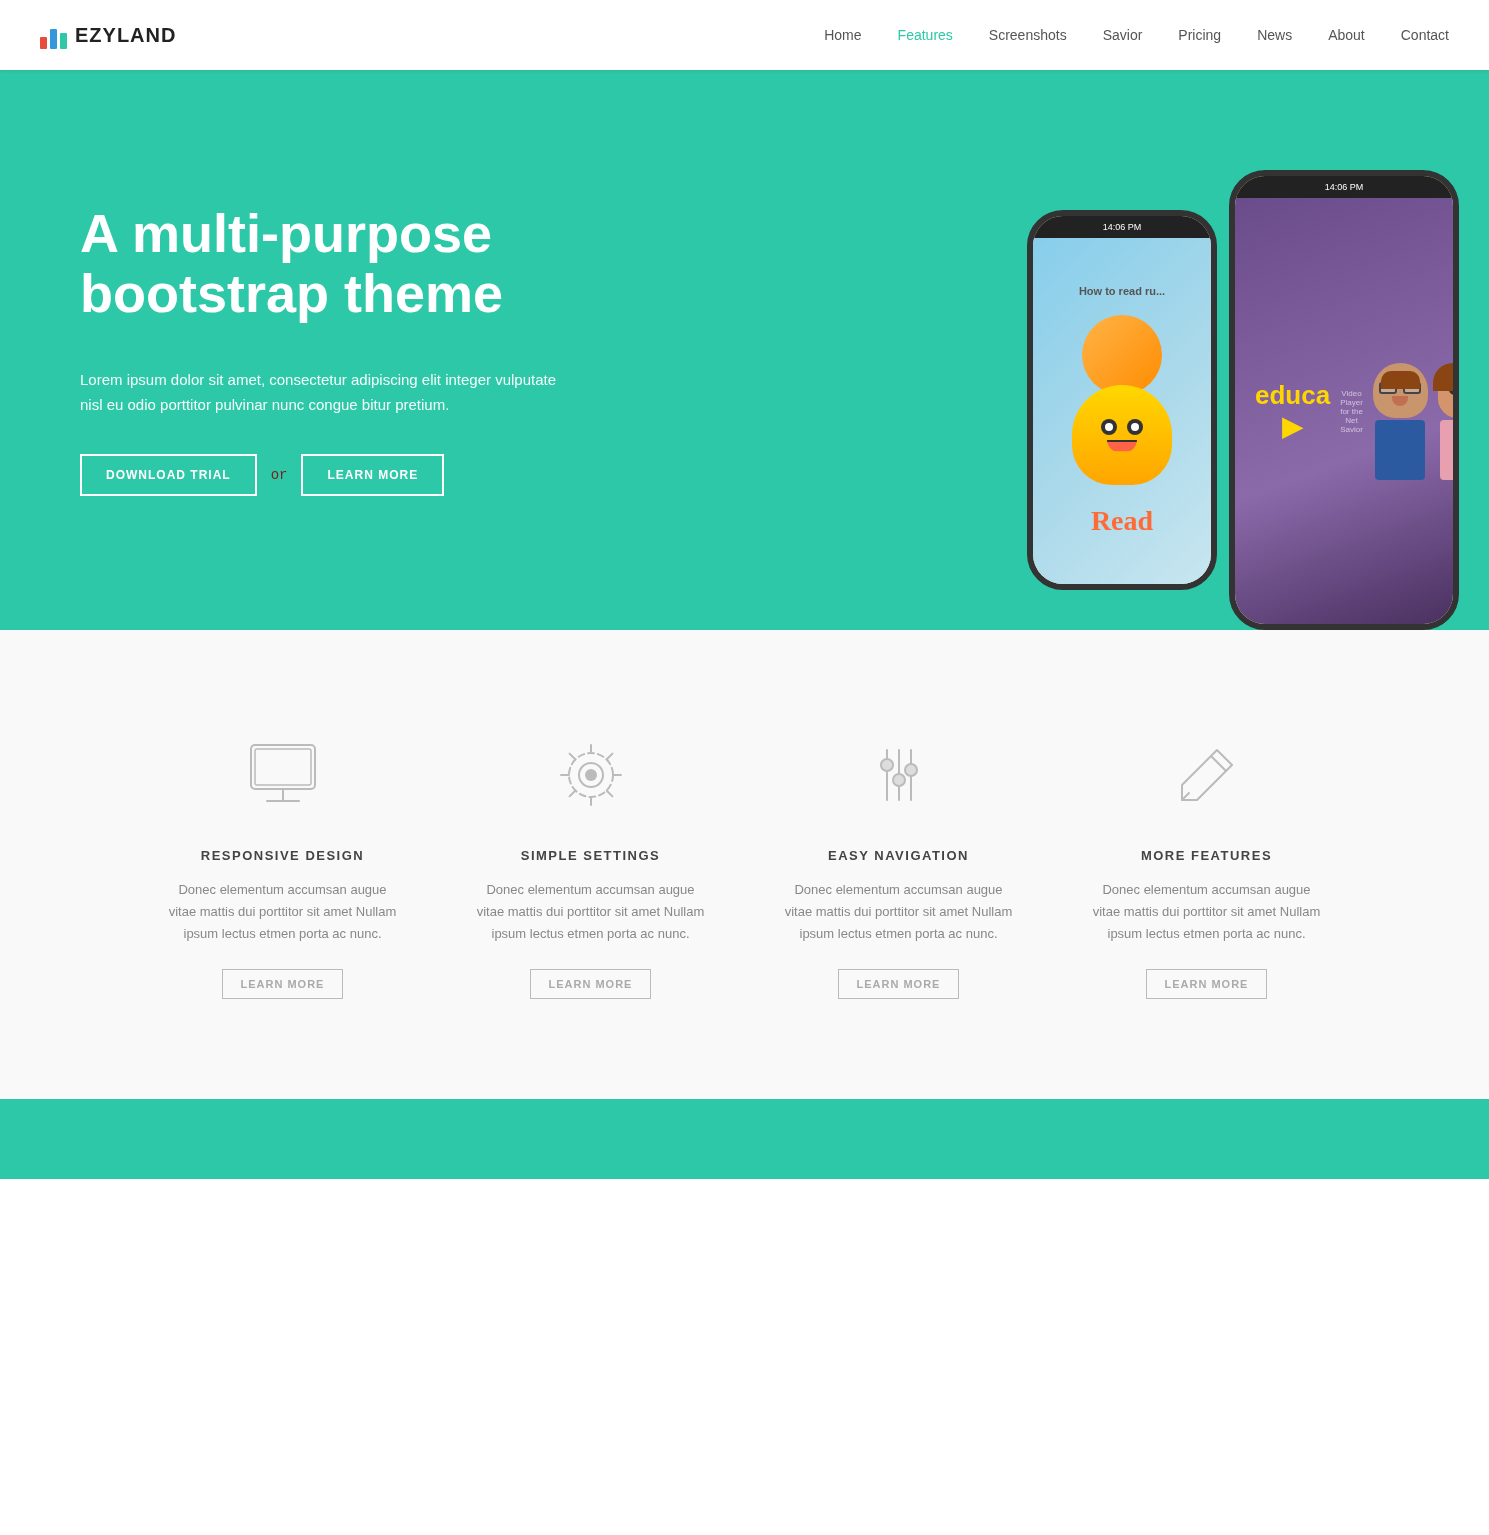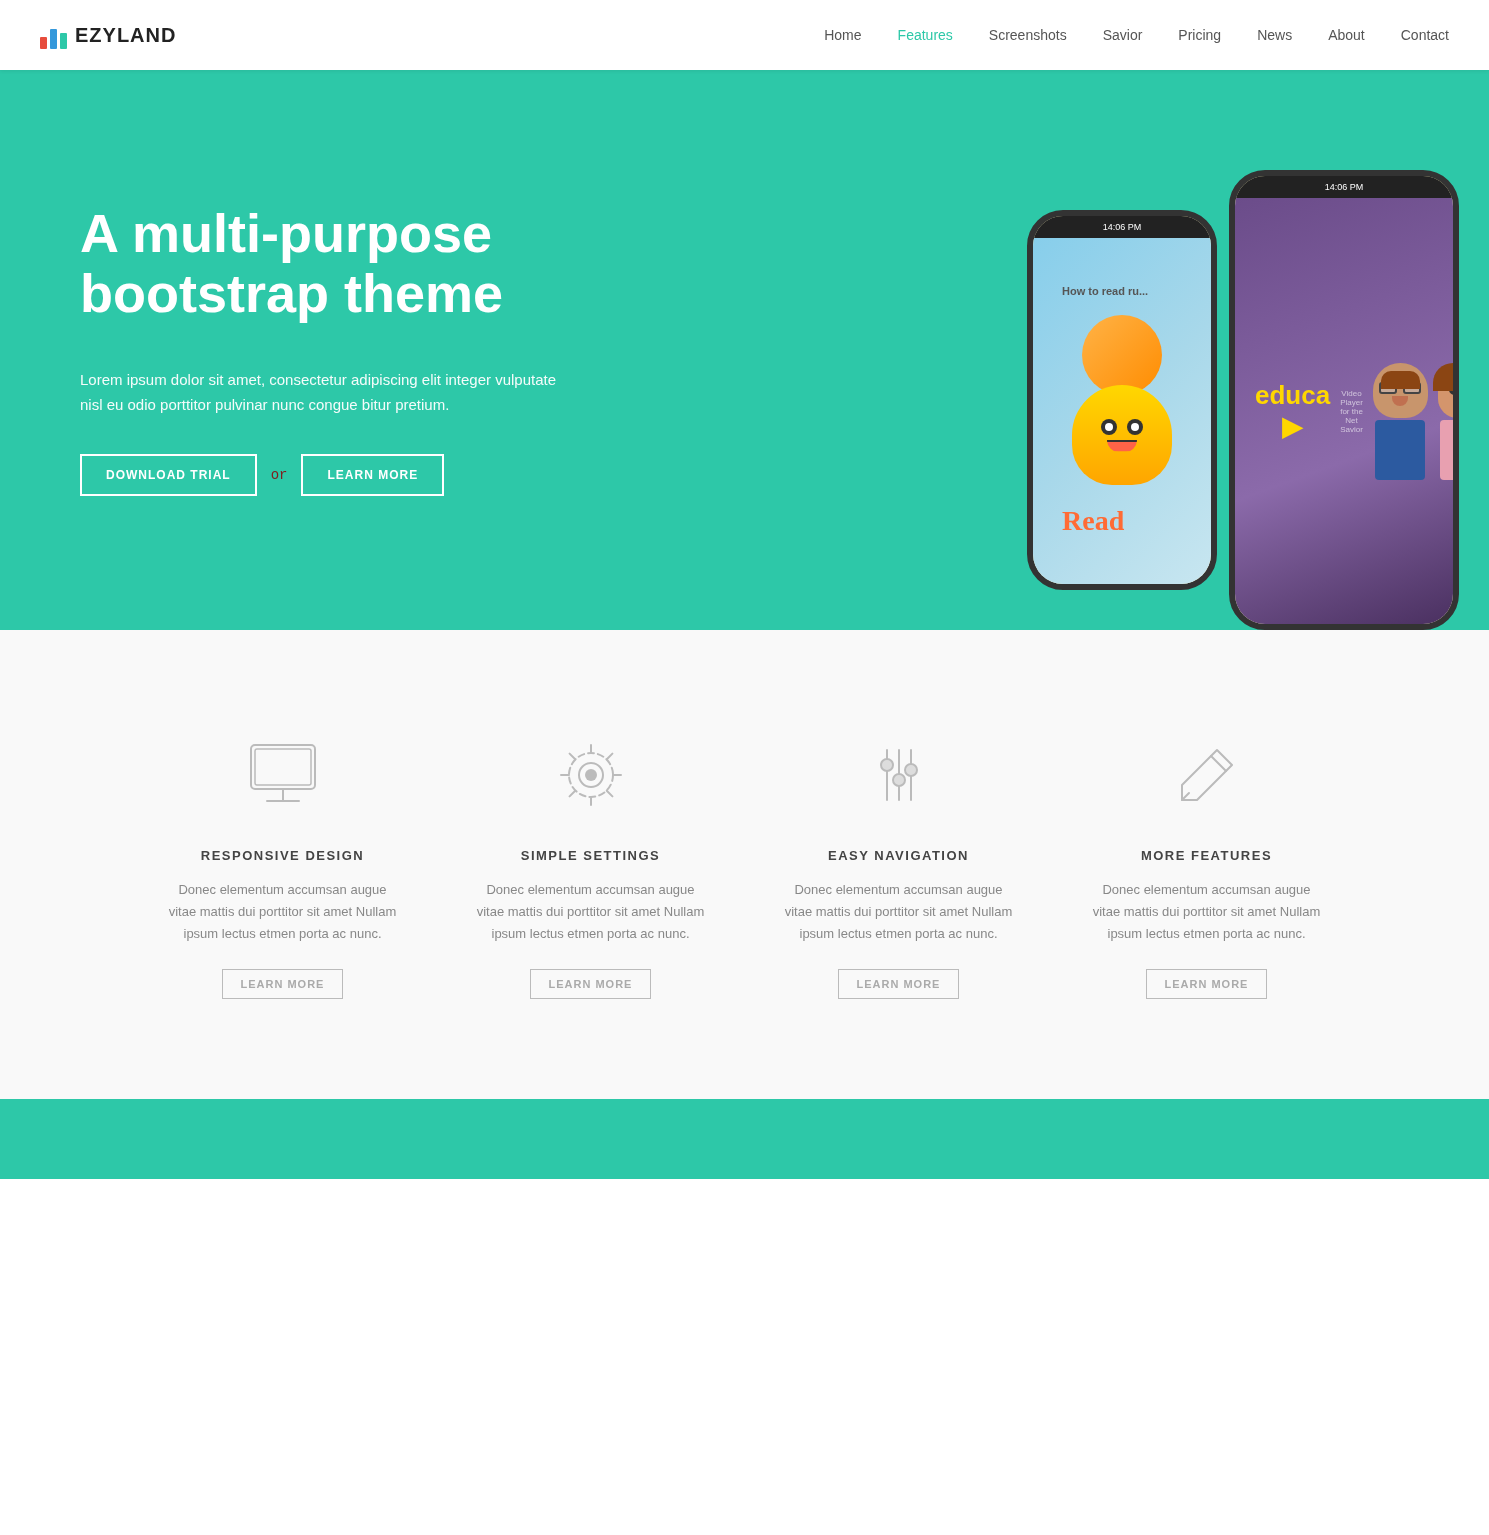--- a/index.html
+++ b/index.html
@@ -293,21 +293,21 @@
 
   <div class="hero-phones">
     <div class="phone-container">
 
       <div class="phone phone-left">
         <div class="phone-screen">
           <div class="phone-top-bar">
             <span>14:06 PM</span>
           </div>
           <div class="phone-screen-content">
-            <div style="display:flex;flex-direction:column;padding:20px;">
+            <div style="display:flex;flex-direction:column;align-items:center;padding:20px;">
               <div style="font-size:11px;color:#555;font-weight:600;margin-bottom:8px;">How to read ru...</div>
 
               <div style="width:120px;height:200px;position:relative;display:flex;align-items:center;justify-content:center;">
 
                 <div style="width:80px;height:80px;background:linear-gradient(135deg,#FFB347,#FF8C00);border-radius:50%;position:absolute;top:10px;left:20px;"></div>
 
                 <div style="position:absolute;bottom:20px;left:10px;width:100px;height:100px;background:linear-gradient(180deg,#FFD700,#FFA500);border-radius:50% 50% 40% 40%;display:flex;align-items:center;justify-content:center;flex-direction:column;">
                   <div style="display:flex;gap:10px;margin-bottom:5px;">
                     <div style="width:16px;height:16px;background:#333;border-radius:50%;display:flex;align-items:center;justify-content:center;">
                       <div style="width:8px;height:8px;background:#fff;border-radius:50%;"></div>

